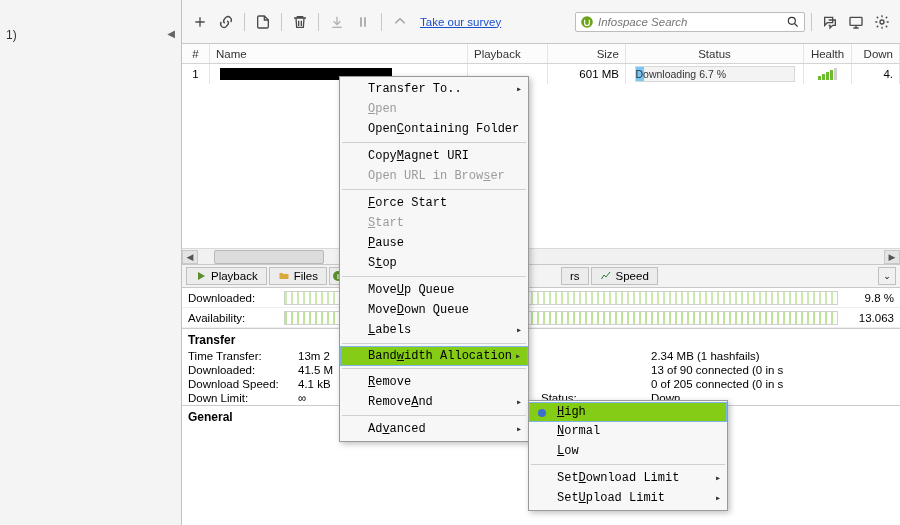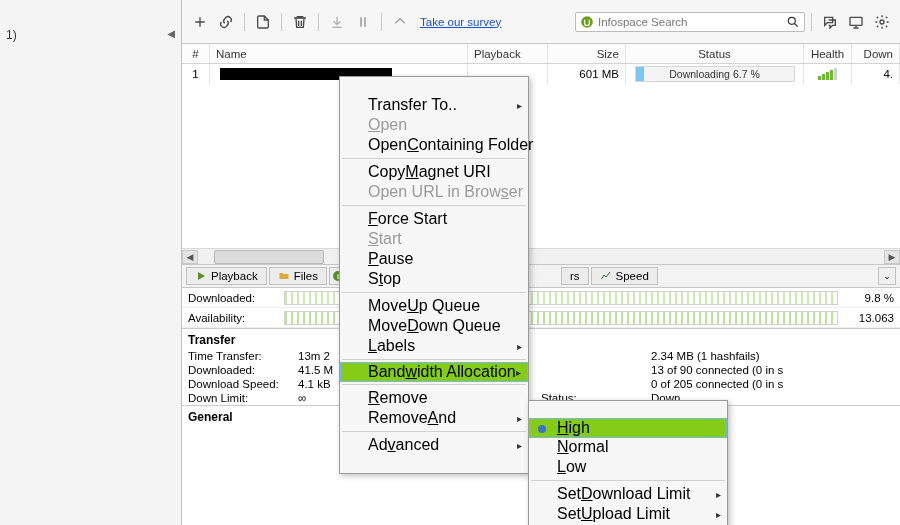--- a/index.html
+++ b/index.html
@@ -13,38 +13,38 @@
 
   
   .toolbar { height: 44px; background: #f6f6f6; border-bottom: 1px solid #c8c8c8; display: flex; align-items: center; padding: 0 6px; gap: 2px; }
   .tbtn { width: 24px; height: 22px; display:flex; align-items:center; justify-content:center; cursor:pointer; border-radius:2px; }
   .tsep { width:1px; height:18px; background:#c8c8c8; margin:0 4px; }
   .tbtn svg { width:16px; height:16px; stroke:#4a4a4a; fill:none; stroke-width:2; }
   .survey { color:#1a4fcf; text-decoration:underline; font-size:11.5px; margin-left:6px; cursor:pointer; }
   .spacer { flex:1; }
   .searchbox { display:flex; align-items:center; background:#fff; border:1px solid #bcbcbc; border-radius:2px; height:20px; width:230px; padding:0 4px; }
   .searchbox .logo { width:14px; height:14px; display:flex; align-items:center; justify-content:center; color:#6aa31a; margin-right:4px; }
-  .searchbox input { border:none; outline:none; font-size:11.5px; color:#999; flex:1; }
+  .searchbox input { border:none; outline:none; font-size:11.5px; color:#999; font-style:italic; flex:1; }
   .searchbox .mag { width:14px; height:14px; }
 
   
   .thead { height: 20px; background:#fcfcfc; border-bottom:1px solid #d4d4d4; display:flex; font-size:11.5px; color:#333; }
   .thead>div, .trow>div { border-right:1px solid #e4e4e4; padding:2px 6px; display:flex; align-items:center; }
   .col-n { width:28px; justify-content:center; }
   .col-name { width:258px; }
   .col-play { width:80px; }
   .col-size { width:78px; justify-content:flex-end; }
   .col-status { width:178px; justify-content:center; }
   .col-health { width:48px; justify-content:center; }
   .col-down { flex:1; justify-content:flex-end; }
 
   .tbody { height:200px; background:#fff; position:relative; overflow:hidden; }
   .trow { display:flex; height:20px; font-size:11.5px; }
   .trow .redact { background:#000; height:12px; width:172px; margin-left:4px; }
-  .progressbar { width:160px; height:16px; background:#f3f3f3; border:1px solid #d8d8d8; position:relative; display:flex; align-items:center; justify-content:center; font-size:10.5px; }
+  .progressbar { width:160px; height:16px; background:#f3f3f3; border:1px solid #d8d8d8; position:relative; display:flex; align-items:center; font-size:10.5px; }
   .progressbar .blip { position:absolute; left:0; top:0; bottom:0; width:8px; background:#7ac6f5; }
   .progressbar span { position:relative; z-index:1; color:#333; }
   .healthbars { display:flex; align-items:flex-end; gap:1px; height:12px; }
   .healthbars i { width:3px; background:#6fbb2e; display:block; }
 
   .hscroll { position:absolute; bottom:0; left:0; right:0; height:16px; background:#f1f1f1; border-top:1px solid #d9d9d9; display:flex; align-items:center; }
   .hscroll .arrow { width:16px; height:14px; background:#e4e4e4; border:1px solid #c8c8c8; display:flex; align-items:center; justify-content:center; font-size:9px; color:#555; }
   .hscroll .track { flex:1; height:14px; position:relative; }
   .hscroll .thumb { position:absolute; left:16px; top:0; height:100%; width:110px; background:#dcdcdc; border:1px solid #b8b8b8; border-radius:2px; }
 
@@ -63,21 +63,21 @@
   .piecerow .val { width:50px; text-align:right; font-size:11.5px; }
 
   
   .section-head { font-weight:bold; font-size:12px; border-top:1px solid #ccc; padding:4px 6px 2px; }
   .kv { display:flex; flex-wrap:wrap; padding:0 6px; }
   .kvpair { display:flex; width:50%; font-size:11.5px; padding:1px 0; }
   .kvpair .k { width:110px; }
   .kvpair .v { flex:1; }
 
   
-  .ctxmenu { position:absolute; background:#f7f7f7; border:1px solid #9a9a9a; box-shadow:2px 2px 6px rgba(0,0,0,.25); font-size:16px; padding:18px 0; z-index:50; }
+  .ctxmenu { position:absolute; background:#f7f7f7; border:1px solid #9a9a9a; box-shadow:2px 2px 6px rgba(0,0,0,.25); font-size:12px; padding:2px 0; z-index:50;font-family:Liberation Mono, monospace; }
   .ctxmenu .mi { display:flex; align-items:center; padding:3px 22px 3px 28px; position:relative; height:20px; cursor:default; white-space:nowrap; }
   .ctxmenu .mi.has-sub::after { content:"▸"; position:absolute; right:6px; font-size:10px; color:#333; }
   .ctxmenu .mi.disabled { color:#9a9a9a; }
   .ctxmenu .sep { height:1px; background:#d0d0d0; margin:3px 2px; }
   .ctxmenu .mi u { text-decoration:underline; }
   .ctxmenu .mi.hover { background:#84cc16; border:1px solid #7cb6e6; margin:-1px 0; padding-left:27px; padding-right:21px; }
   .ctxmenu .bullet { position:absolute; left:8px; top:6px; width:8px; height:8px; border-radius:50%; background:#3d6fcf; }
 
   .ctx-main { top:76px; left:339px; width:190px; }
   .ctx-sub  { top:400px; left:528px; width:200px; }

